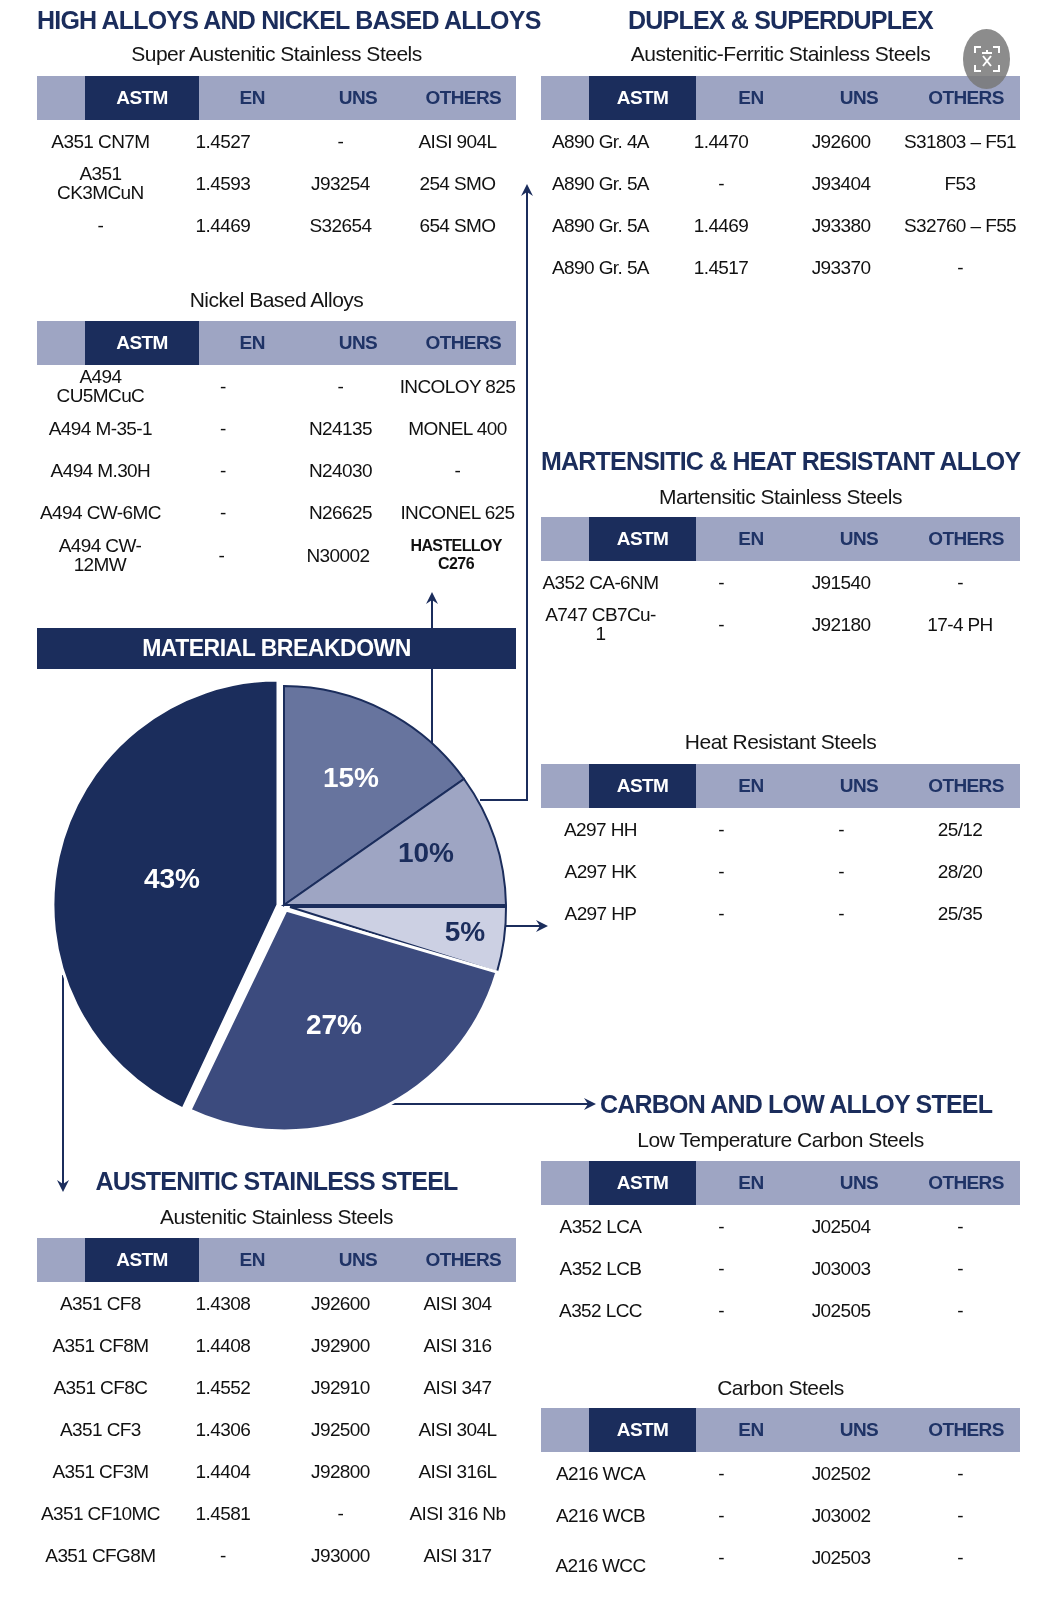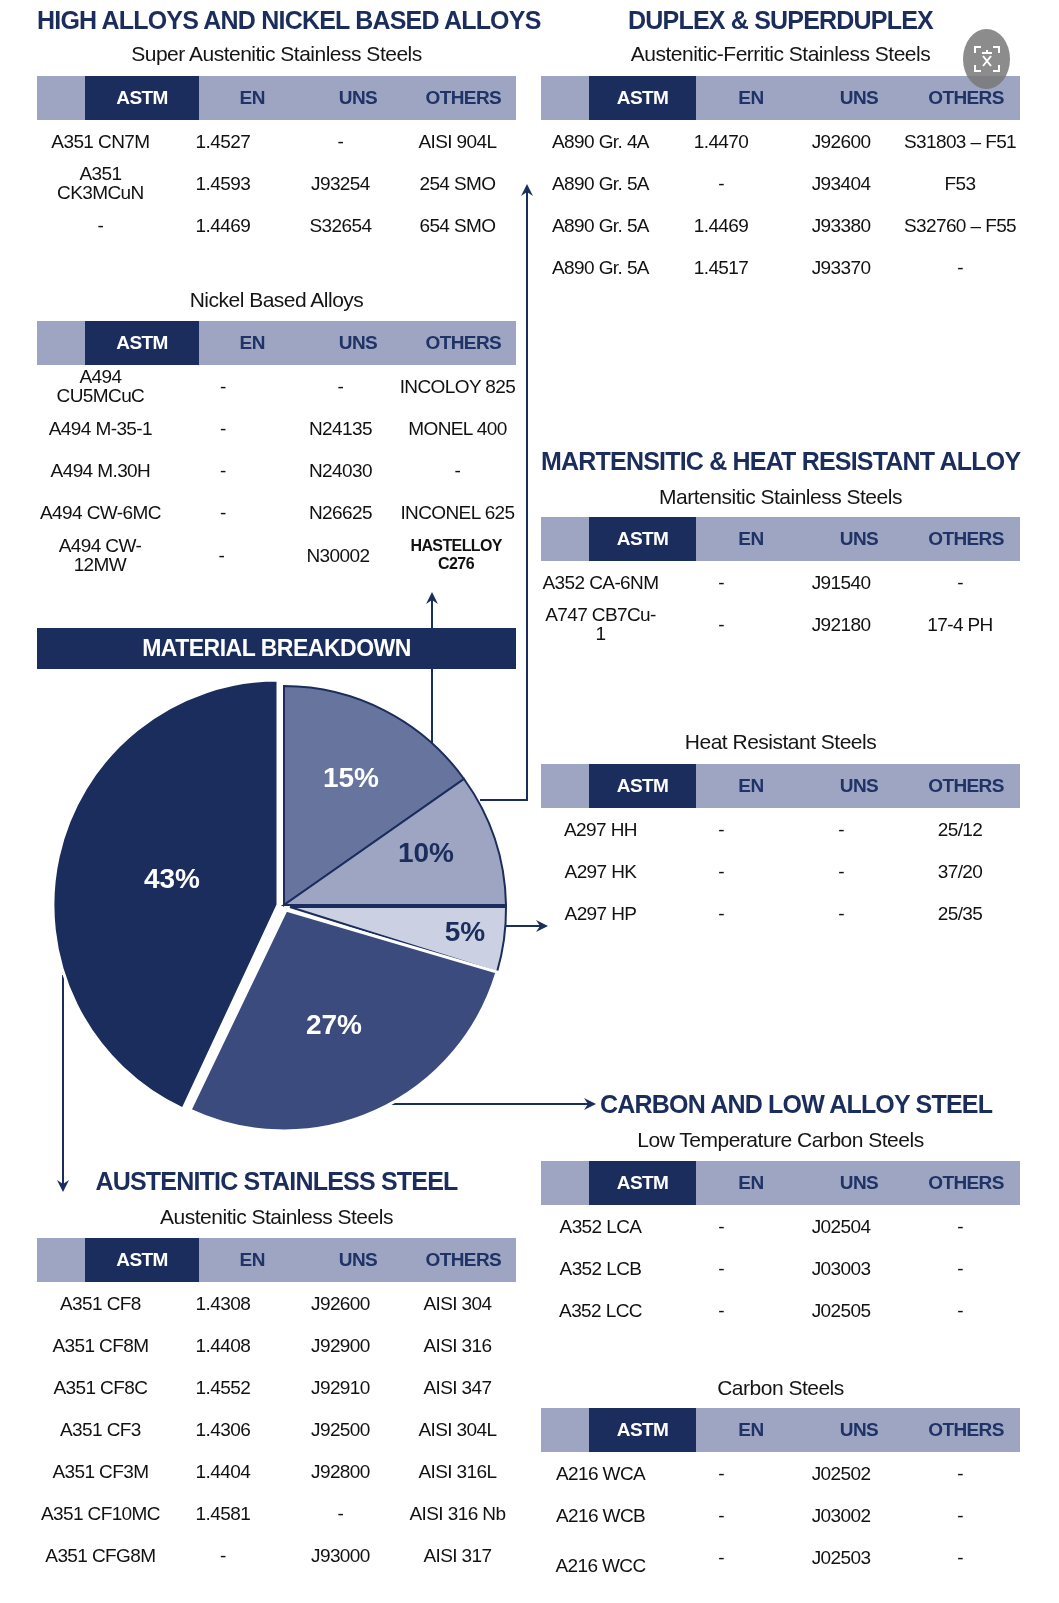--- a/index.html
+++ b/index.html
@@ -187,21 +187,21 @@
   <div class="row" style="height:42px;">
     <div style="width:119px;">A297 HH</div>
     <div style="width:122px;">-</div>
     <div style="width:118px;">-</div>
     <div style="width:120px;">25/12</div>
   </div>
   <div class="row" style="height:42px;">
     <div style="width:119px;">A297 HK</div>
     <div style="width:122px;">-</div>
     <div style="width:118px;">-</div>
-    <div style="width:120px;">37/20</div>
+    <div style="width:120px;">28/20</div>
   </div>
   <div class="row" style="height:42px;">
     <div style="width:119px;">A297 HP</div>
     <div style="width:122px;">-</div>
     <div style="width:118px;">-</div>
     <div style="width:120px;">25/35</div>
   </div>
 </div>
 
 <div class="breakdown-bar">MATERIAL BREAKDOWN</div>

